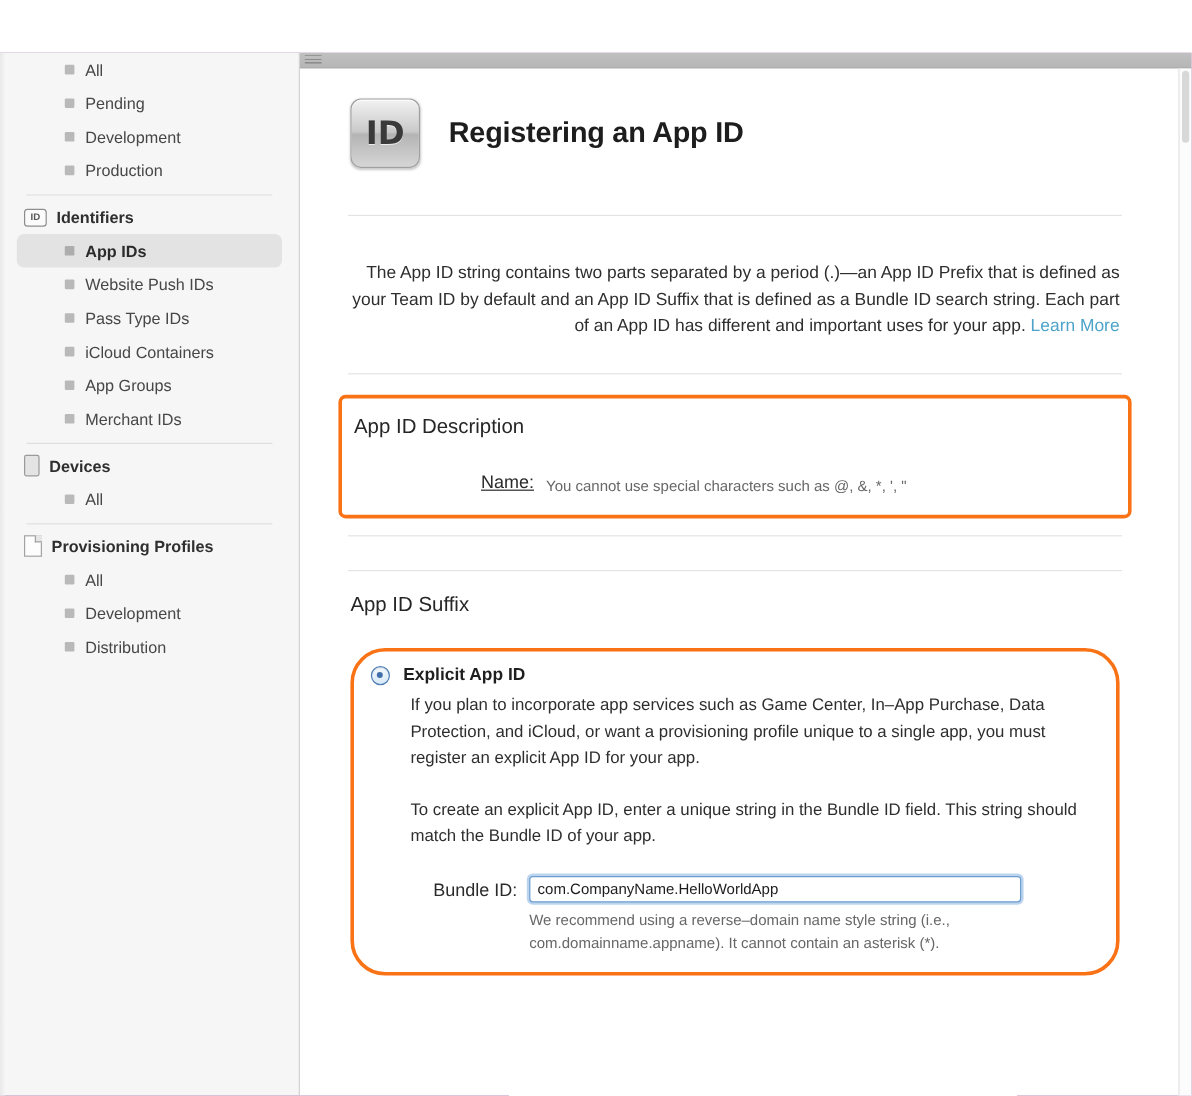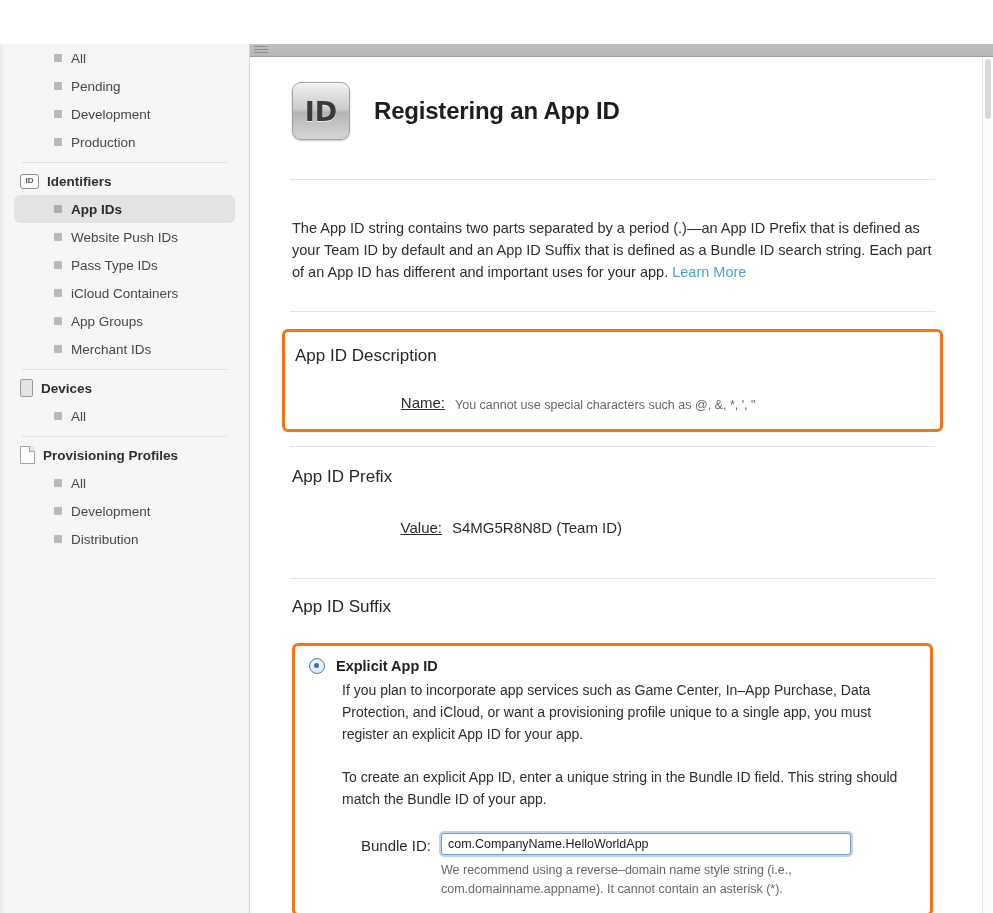--- a/index.html
+++ b/index.html
@@ -221,20 +221,21 @@
     margin: 0 8px;
   }
   .rule.top { margin-top: 38px; }
 
   .intro {
     font-size: 14.5px;
     line-height: 1.52;
     color: #2e2e2e;
     padding: 22px 10px 0 10px;
     max-width: 650px;
+    text-align: right;
   }
   .link {
     color: #4da3c9;
     text-decoration: none;
     cursor: pointer;
   }
 
   
   .section {
     position: relative;
@@ -303,20 +304,21 @@
   .value-text {
     font-size: 15px;
     color: #2b2b2b;
   }
 
   
   .radio-block {
     position: relative;
     padding: 12px 26px 14px 14px;
     box-sizing: border-box;
+    border-radius: 29px;
   }
   .radio-line {
     display: flex;
     align-items: center;
     gap: 11px;
   }
   .radio {
     width: 14px; height: 14px;
     border-radius: 50%;
     border: 1px solid #9c9c9c;
@@ -487,27 +489,20 @@
           <div class="field-row" style="margin-top:24px;">
             <div class="field-label">Name:</div>
             <div class="field-col">
               <div class="field-hint">You cannot use special characters such as @, &amp;, *, ', "</div>
             </div>
           </div>
         </div>
 
         <div class="rule" style="margin-top:14px;"></div>
 
-        <div class="section" style="padding-top:20px;">
-          <h2 class="section-title">App ID Prefix</h2>
-          <div class="value-row" style="margin-top:32px;">
-            <div class="field-label" style="padding-top:0;">Value:</div>
-            <div class="value-text">S4MG5R8N8D (Team ID)</div>
-          </div>
-        </div>
 
         <div class="rule" style="margin-top:28px;"></div>
 
         <div class="section" style="padding-top:18px;padding-bottom:0;">
           <h2 class="section-title">App ID Suffix</h2>
 
           <div class="radio-block highlight" style="margin-top:26px;">
             <div class="radio-line">
               <span class="radio checked"></span>
               <span class="radio-title">Explicit App ID</span>

